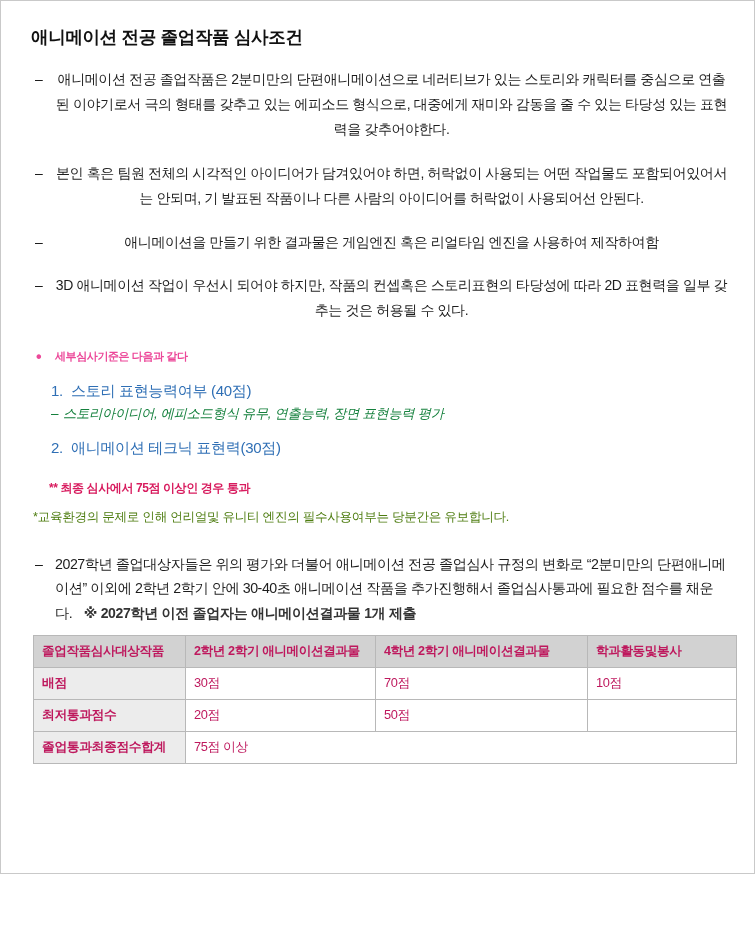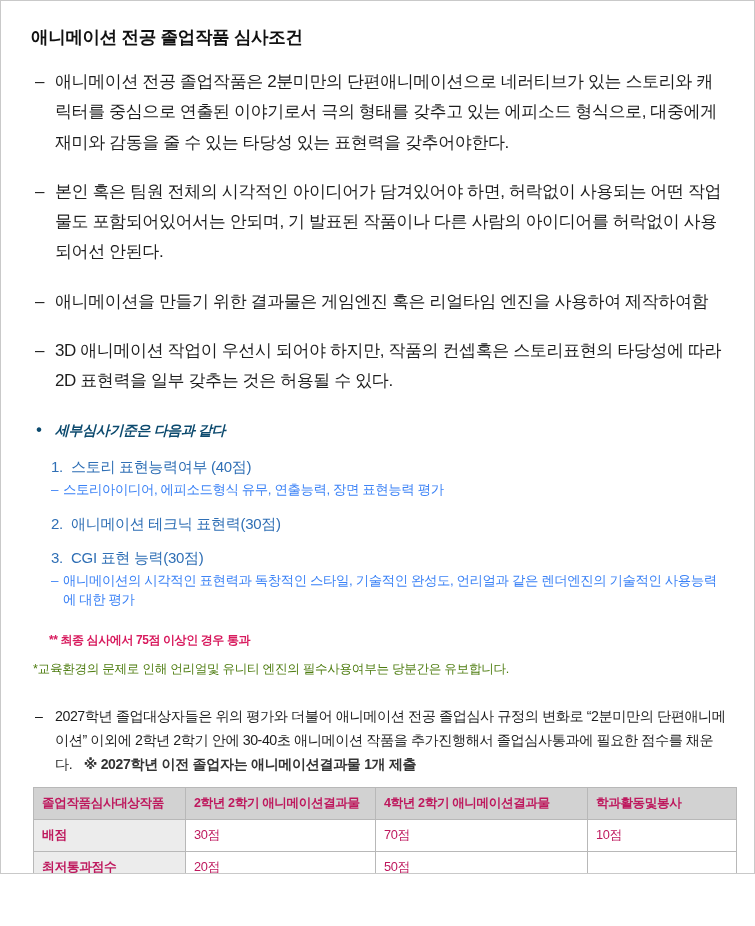--- a/index.html
+++ b/index.html
@@ -34,41 +34,41 @@
   
   .dash-list {
     margin: 0 0 0 6px;
     padding: 0;
     list-style: none;
   }
   .dash-item {
     position: relative;
     padding-left: 22px;
     margin-bottom: 19px;
-    font-size: 17px;
+    font-size: 14px;
     line-height: 1.78;
     letter-spacing: -0.4px;
     color: #1d1d1d;
+    text-align: center;
   }
   .dash-item::before {
     content: "–";
     position: absolute;
     left: 2px;
     top: 0;
     color: #1d1d1d;
   }
   .dot-heading {
     position: relative;
     padding-left: 22px;
     margin: 26px 0 18px 6px;
-    font-size: 14px;
-    font-weight: bold;
-    letter-spacing: -0.4px;
-    color: #0c4a6e;
-    font-style: italic;
+    font-size: 11px;
+    font-weight: bold;
+    letter-spacing: -0.4px;
+    color: #ec4899;
   }
   .dot-heading::before {
     content: "•";
     position: absolute;
     left: 3px;
     top: -1px;
     font-size: 16px;
   }
   
   .criteria {
@@ -83,25 +83,26 @@
     letter-spacing: -0.3px;
     padding-left: 18px;
     margin-bottom: 3px;
   }
   .crit-num {
     display: inline-block;
     min-width: 20px;
   }
   .crit-sub {
     position: relative;
-    color: #3b82f6;
+    color: #15803d;
     font-size: 13.4px;
     letter-spacing: -0.4px;
     line-height: 1.45;
     padding-left: 30px;
+    font-style: italic;
   }
   .crit-sub::before {
     content: "–";
     position: absolute;
     left: 18px;
     top: 0;
   }
   .note-strong {
     color: #d81b5e;
     font-weight: bold;
@@ -198,26 +199,20 @@
       </div>
       <div class="crit-sub">스토리아이디어, 에피소드형식 유무, 연출능력, 장면 표현능력 평가</div>
     </div>
 
     <div class="crit-block">
       <div class="crit-title">
         <span class="crit-num">2.</span><span>애니메이션 테크닉 표현력(30점)</span>
       </div>
     </div>
 
-    <div class="crit-block">
-      <div class="crit-title">
-        <span class="crit-num">3.</span><span>CGI 표현 능력(30점)</span>
-      </div>
-      <div class="crit-sub">애니메이션의 시각적인 표현력과 독창적인 스타일, 기술적인 완성도, 언리얼과 같은 렌더엔진의 기술적인 사용능력에 대한 평가</div>
-    </div>
 
   </div>
 
   <div class="note-strong">** 최종 심사에서 75점 이상인 경우 통과</div>
   <div class="note-small">*교육환경의 문제로 인해 언리얼및 유니티 엔진의 필수사용여부는 당분간은 유보합니다.</div>
 
   <div class="tail-item">
     <span>2027학년 졸업대상자들은 위의 평가와 더불어 애니메이션 전공 졸업심사 규정의 변화로 “2분미만의 단편애니메이션” 이외에 2학년 2학기 안에 30-40초 애니메이션 작품을 추가진행해서 졸업심사통과에 필요한 점수를 채운다.</span>
     <span class="tail-note">※ 2027학년 이전 졸업자는 애니메이션결과물 1개 제출</span>
   </div>

